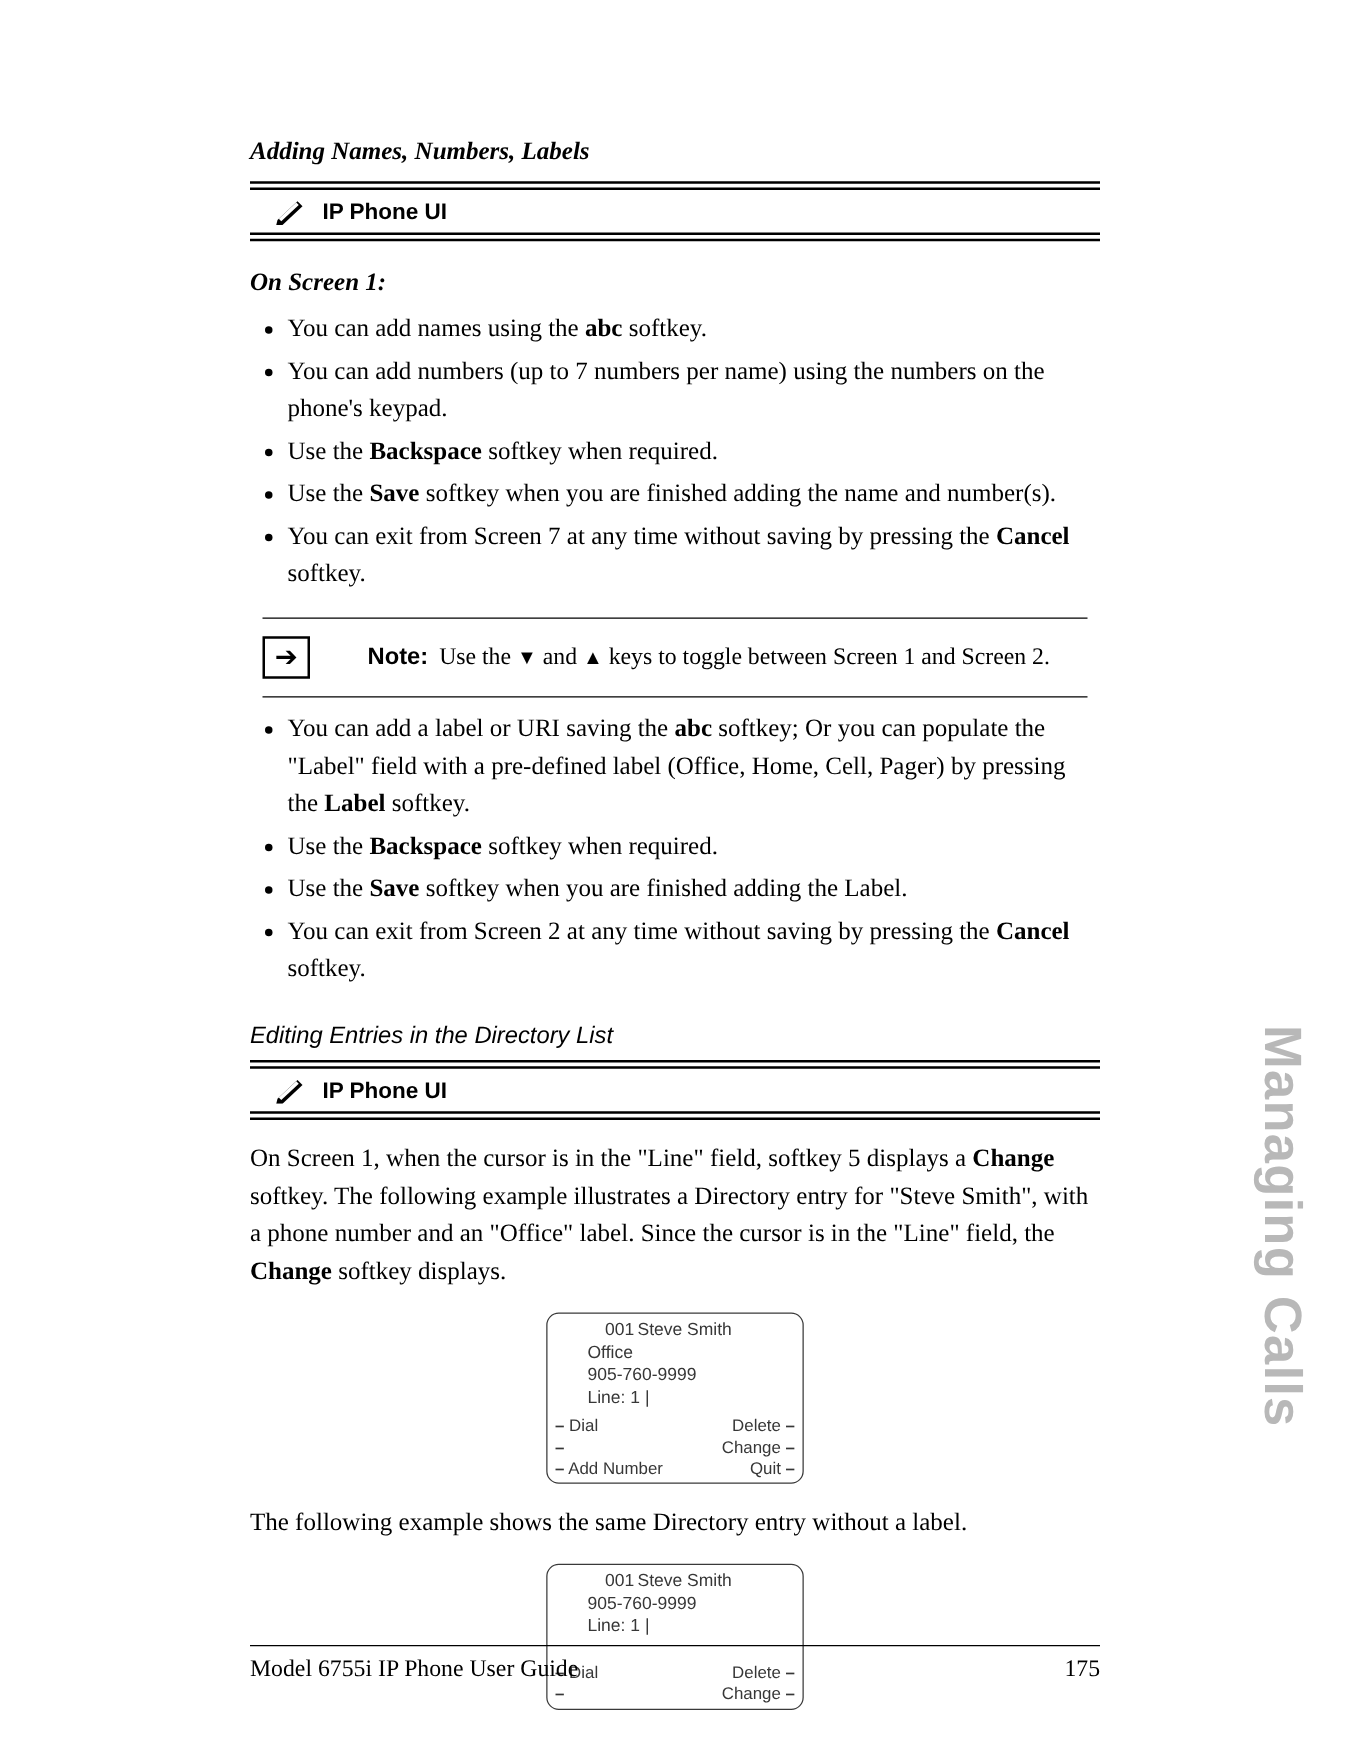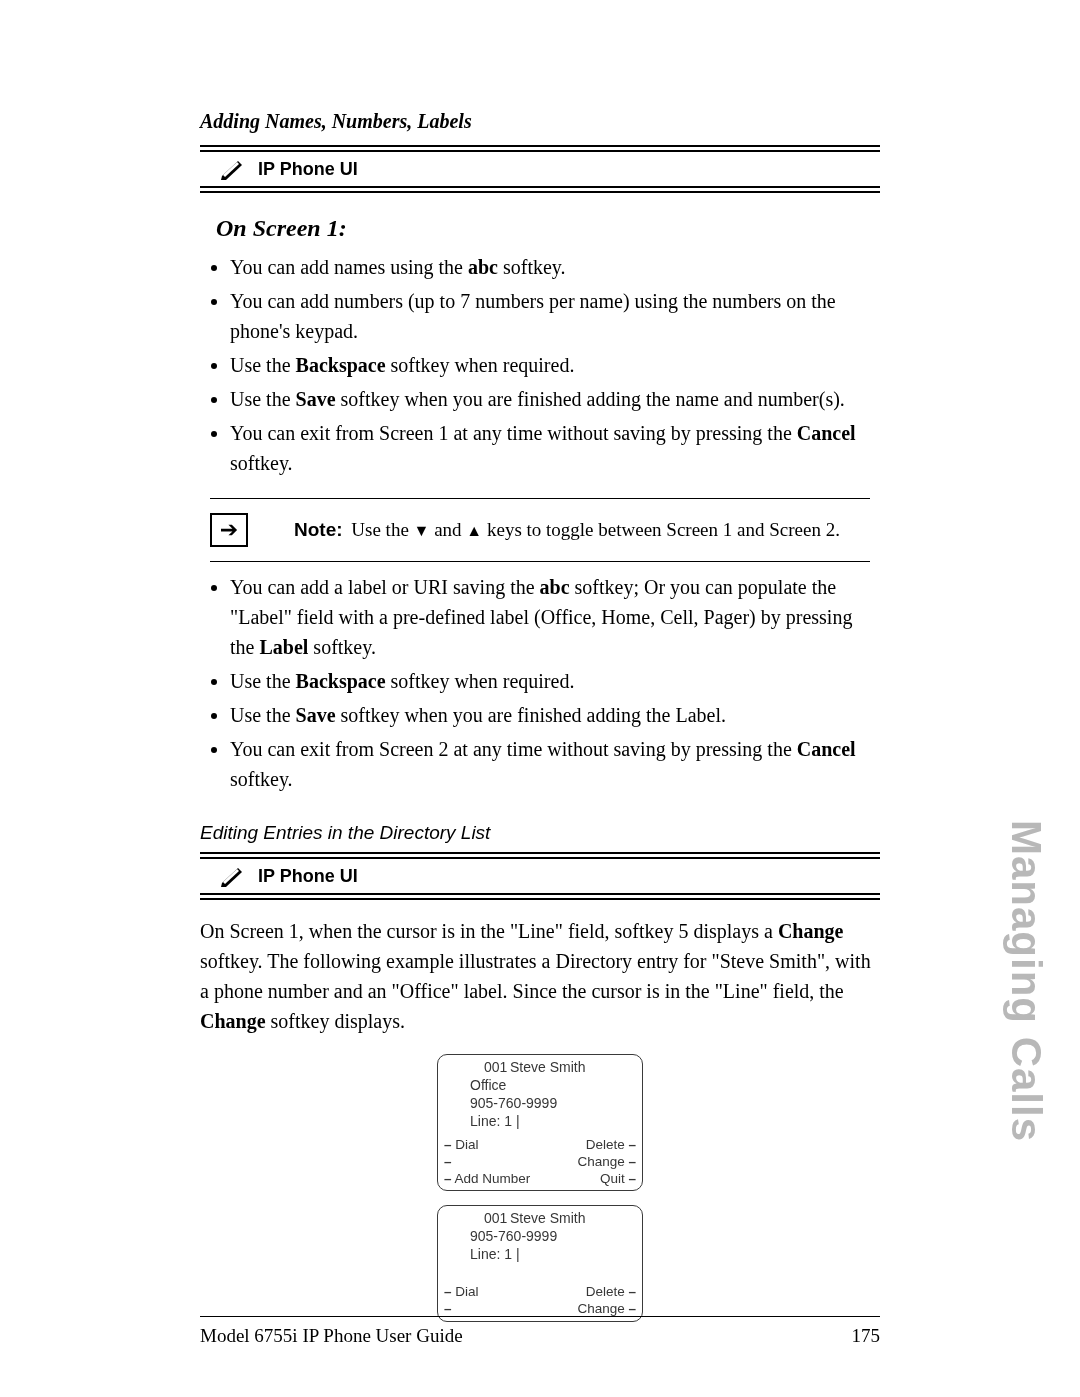--- a/index.html
+++ b/index.html
@@ -32,22 +32,22 @@
     font-family: Arial, Helvetica, sans-serif;
     font-weight: bold;
     font-size: 18px;
     margin-left: 10px;
   }
   .rule-single-top { border-top: 2px solid #000; height:0; }
   .rule-single-bot { border-top: 2px solid #000; height:0; margin-top:4px; }
   .sub-italic {
     font-style: italic;
     font-weight: bold;
-    font-size: 24px;
-    margin: 22px 0 10px 16px;
+    font-size: 20px;
+    margin: 22px 0 10px 0;
   }
   ul.body-list {
     list-style: disc;
     margin: 0 0 0 30px;
     padding: 0;
     font-size: 20px;
     line-height: 1.5;
   }
   ul.body-list li { margin: 4px 0; }
   .b { font-weight: bold; }
@@ -179,21 +179,21 @@
     <li>
       <span>You can add numbers (up to 7 numbers per name) using the numbers on the phone's keypad.</span>
     </li>
     <li>
       <span>Use the </span><span class="b">Backspace</span><span> softkey when required.</span>
     </li>
     <li>
       <span>Use the </span><span class="b">Save</span><span> softkey when you are finished adding the name and number(s).</span>
     </li>
     <li>
-      <span>You can exit from Screen 1 at any time without saving by pressing the </span><span class="b">Cancel</span><span> softkey.</span>
+      <span>You can exit from Screen 7 at any time without saving by pressing the </span><span class="b">Cancel</span><span> softkey.</span>
     </li>
   </ul>
 
   <div class="note-block">
     <div class="thin-rule"></div>
     <div class="note-body">
       <div class="note-icon-box">➔</div>
       <div>
         <span class="note-label">Note:</span><span> Use the </span><span class="arrow-glyph">▼</span><span> and </span><span class="arrow-glyph">▲</span><span> keys to toggle between Screen 1 and Screen 2.</span>
       </div>
@@ -248,20 +248,21 @@
         <div class="sk-row"><span class="dash">–</span> <span>Add Number</span></div>
       </div>
       <div class="sk-col right">
         <div class="sk-row"><span>Delete</span> <span class="dash">–</span></div>
         <div class="sk-row"><span>Change</span> <span class="dash">–</span></div>
         <div class="sk-row"><span>Quit</span> <span class="dash">–</span></div>
       </div>
     </div>
   </div>
 
+  <div class="para">The following example shows the same Directory entry without a label.</div>
 
   <div class="phone-box">
     <div class="phone-top">
       <span class="entrynum">001</span><span>Steve Smith</span>
     </div>
     <div class="phone-detail">905-760-9999</div>
     <div class="phone-detail">Line: 1 |</div>
     <div style="height:14px;"></div>
     <div class="phone-softkeys">
       <div class="sk-col">

